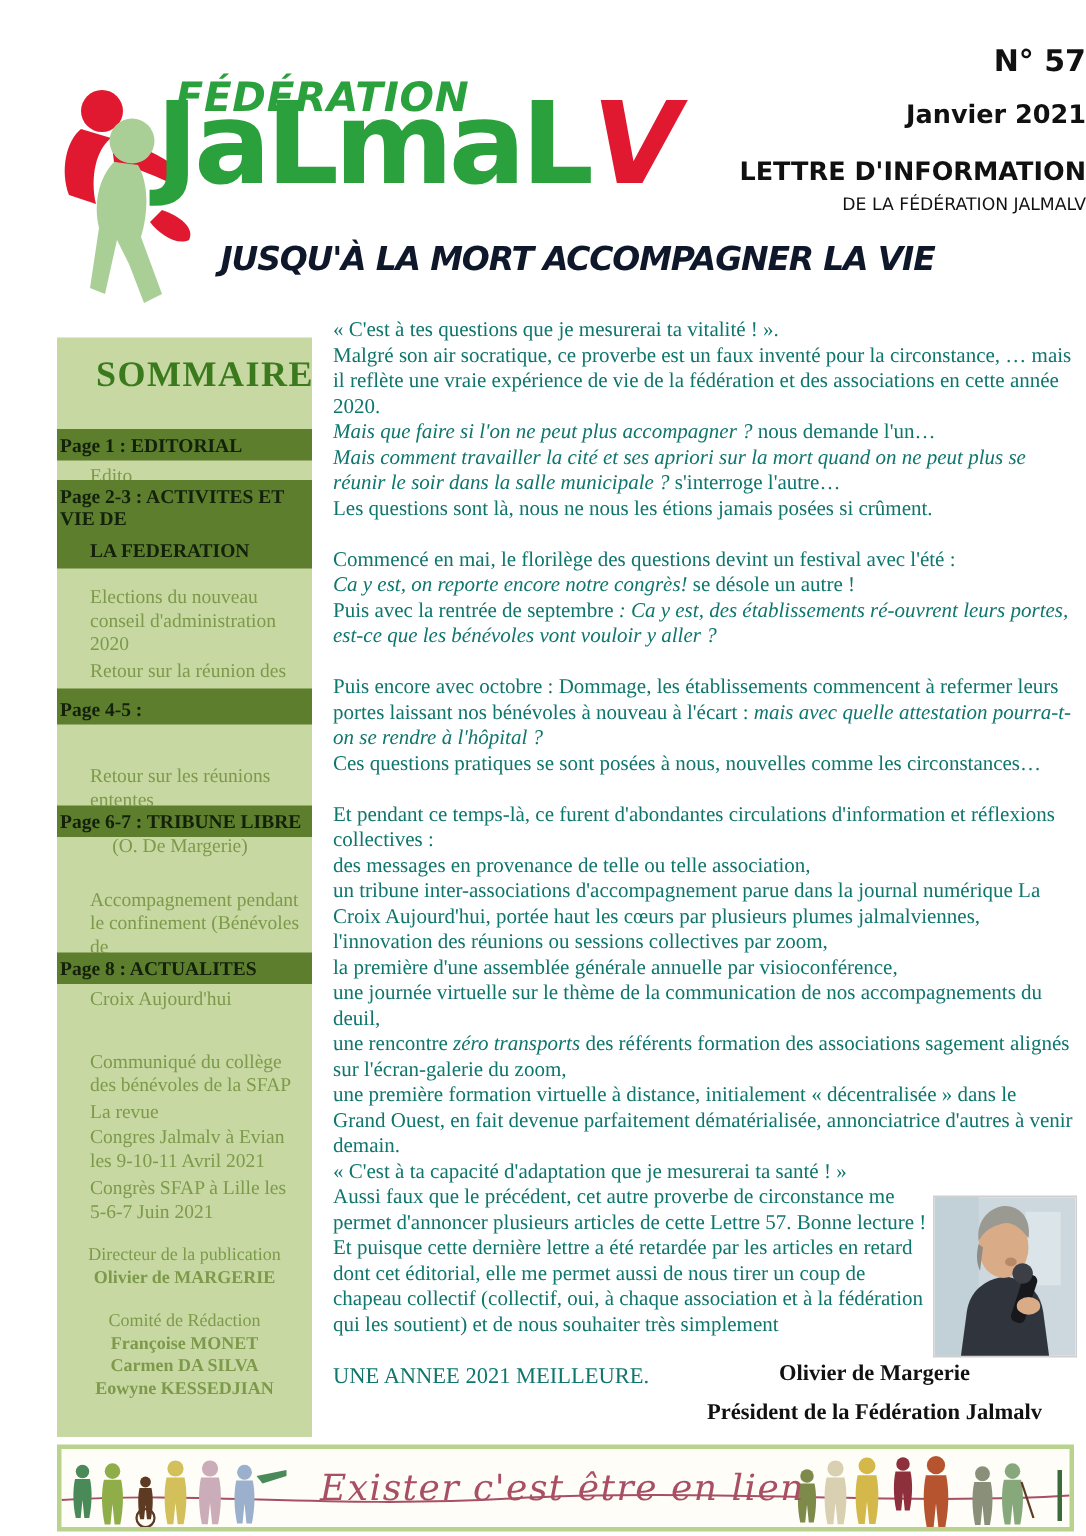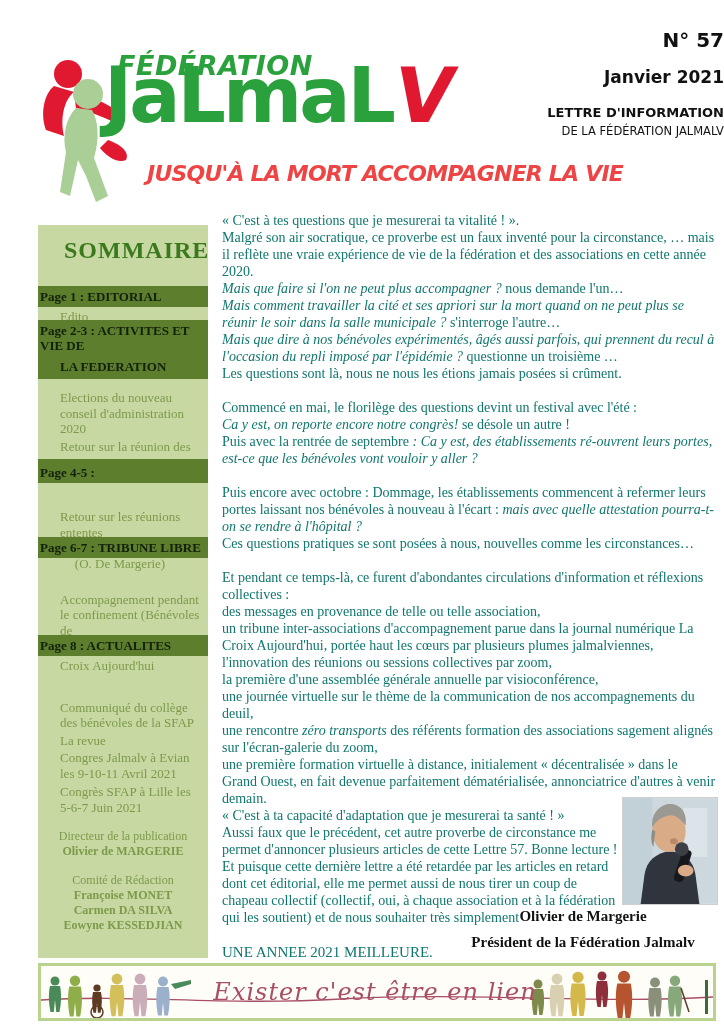--- a/index.html
+++ b/index.html
@@ -5,26 +5,26 @@
   html,body{margin:0;padding:0;background:#ffffff;}
   .page{position:relative;width:724px;height:1024px;background:#fff;overflow:hidden;font-family:"Liberation Serif",serif;}
 
   
   .logo-figure{position:absolute;left:30px;top:52px;width:125px;height:160px;}
   .logo-fed{position:absolute;left:117px;top:50px;color:#2aa13c;font-family:"DejaVu Sans",sans-serif;
             font-style:italic;font-weight:bold;font-size:27px;letter-spacing:0.5px;}
   .logo-word{position:absolute;left:104px;top:58px;font-family:"DejaVu Sans",sans-serif;font-weight:bold;
              font-size:76px;line-height:76px;color:#2aa13c;letter-spacing:-3px;white-space:nowrap;}
   .logo-word .red-v{color:#e01931;display:inline-block;transform:skewX(-10deg);margin-left:2px;}
-  .logo-tagline{position:absolute;left:147px;top:161px;color:#ef4444;font-family:"DejaVu Sans",sans-serif;
+  .logo-tagline{position:absolute;left:147px;top:161px;color:#0f172a;font-family:"DejaVu Sans",sans-serif;
                 font-style:italic;font-weight:bold;font-size:22px;white-space:nowrap;letter-spacing:-0.8px;}
   .header-meta{position:absolute;top:28px;right:0;text-align:right;color:#111;font-family:"DejaVu Sans",sans-serif;}
   .hm-issue{font-size:20px;font-weight:bold;}
   .hm-date{font-size:17px;font-weight:bold;margin-top:15px;}
-  .hm-type{font-size:13px;font-weight:bold;margin-top:18px;}
+  .hm-type{font-size:17px;font-weight:bold;margin-top:18px;}
   .hm-sub{font-size:11.5px;margin-top:4px;}
 
   
   .sidebar{position:absolute;left:38px;top:225px;width:170px;height:733px;background:#c7d8a2;overflow:hidden;}
   .sb-title{color:#3a7a1d;font-weight:bold;font-size:24px;letter-spacing:1px;padding:12px 0 0 26px;}
   .sb-band{background:#5c7e2d;color:#13200a;font-weight:bold;font-size:13px;line-height:15px;padding:3px 2px;}
   .sb-band .l2{padding-left:20px;padding-top:6px;padding-bottom:2px;}
   .sb-item{color:#7d9a4b;font-size:13px;line-height:15.5px;padding:0 6px 0 22px;}
   .sb-clip{overflow:hidden;}
   .sb-center{text-align:center;padding-left:0;}
@@ -114,21 +114,20 @@
 
     </div>
   </div>
 
   <div class="main">
     <div>
         <div class="para"><span>« C'est à tes questions que je mesurerai ta vitalité ! ».</span></div>
         <div class="para"><span>Malgré son air socratique, ce proverbe est un faux inventé pour la circonstance, … mais il reflète une vraie expérience de vie de la fédération et des associations en cette année 2020.</span></div>
         <div class="para"><span class="it">Mais que faire si l'on ne peut plus accompagner ?</span><span> nous demande l'un…</span></div>
         <div class="para"><span class="it">Mais comment travailler la cité et ses apriori sur la mort quand on ne peut plus se réunir le soir dans la salle municipale ?</span><span> s'interroge l'autre…</span></div>
-        <div class="para"><span class="it">Mais que dire à nos bénévoles expérimentés, âgés aussi parfois, qui prennent du recul à l'occasion du repli imposé par l'épidémie ?</span><span> questionne un troisième …</span></div>
         <div class="para"><span>Les questions sont là, nous ne nous les étions jamais posées si crûment.</span></div>
         <div class="para"></div>
         <div class="para"><span>Commencé en mai, le florilège des questions devint un festival avec l'été :</span></div>
         <div class="para"><span class="it">Ca y est, on reporte encore notre congrès!</span><span> se désole un autre !</span></div>
         <div class="para"><span>Puis avec la rentrée de septembre </span><span class="it">: Ca y est, des établissements ré-ouvrent leurs portes, est-ce que les bénévoles vont vouloir y aller ?</span></div>
         <div class="para"></div>
         <div class="para"><span>Puis encore avec octobre : Dommage, les établissements commencent à refermer leurs portes laissant nos bénévoles à nouveau à l'écart : </span><span class="it">mais avec quelle attestation pourra-t-on se rendre à l'hôpital ?</span></div>
         <div class="para"><span>Ces questions pratiques se sont posées à nous, nouvelles comme les circonstances…</span></div>
         <div class="para"></div>
         <div class="para"><span>Et pendant ce temps-là, ce furent d'abondantes circulations d'information et réflexions collectives :</span></div>

